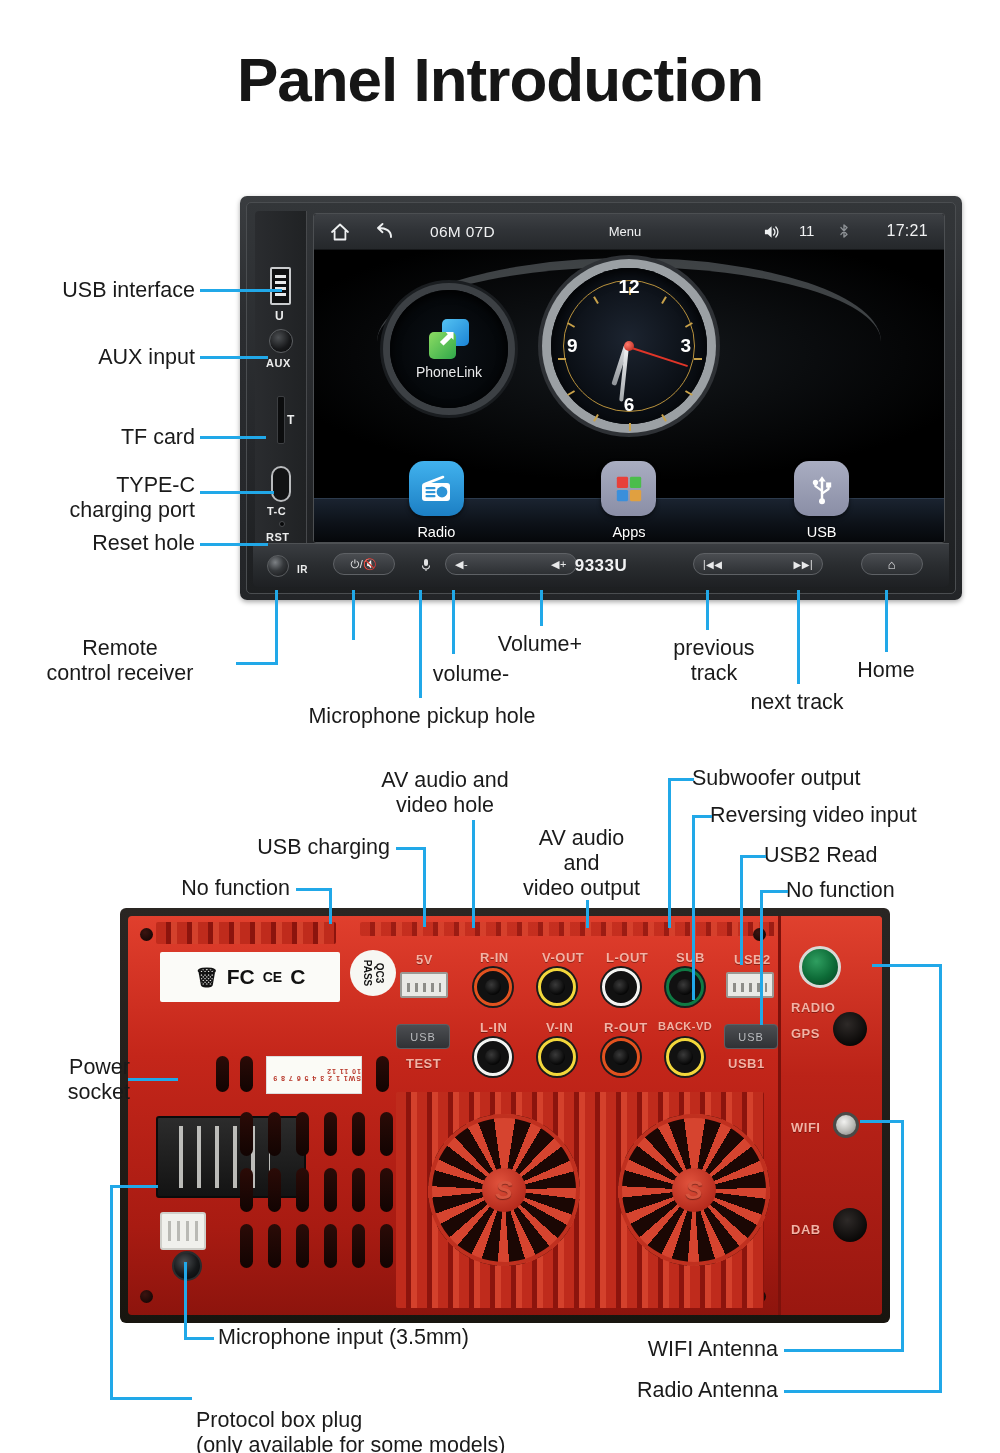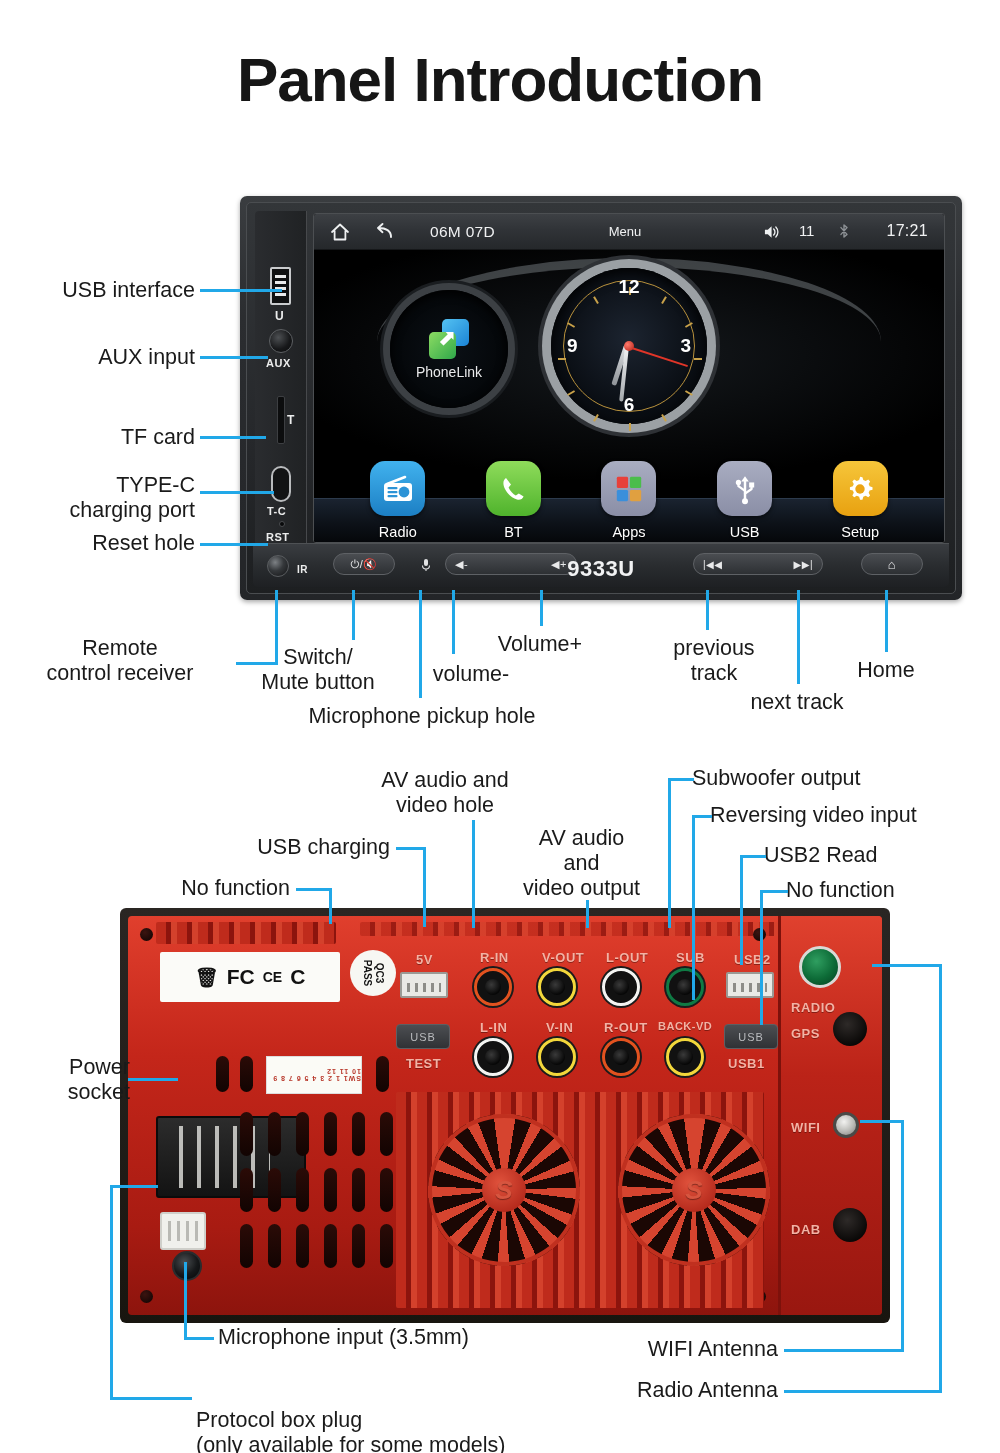--- a/index.html
+++ b/index.html
@@ -219,21 +219,21 @@
   }
   .key {
     position:absolute; top:9px; height:22px;
     background:linear-gradient(180deg,#4a4d51,#2d3033);
     border:1px solid #5e6165; border-radius:11px;
     display:flex; align-items:center; justify-content:center;
     color:#e8e9ea; font-size:11px; letter-spacing:.5px;
   }
   .model {
     position:absolute; top:12px; left:50%; transform:translateX(-50%);
-    color:#f1f2f3; font-size:22px; font-weight:bold; letter-spacing:.5px;
+    color:#f1f2f3; font-size:17px; font-weight:bold; letter-spacing:.5px;
   }
   .mic-hole {
     position:absolute; top:14px; width:10px; height:13px;
     color:#dfe0e1; font-size:12px; text-align:center; line-height:13px;
   }
 
   
   .rear {
     position:absolute; left:120px; top:908px; width:770px; height:415px;
   }
@@ -483,29 +483,20 @@
                     <rect x="3" y="9" width="28" height="18" rx="3" fill="#fff"></rect>
                     <circle cx="23" cy="18" r="5.4" fill="#2c93d6"></circle>
                     <rect x="6.5" y="13" width="10" height="2.2" rx="1" fill="#2c93d6"></rect>
                     <rect x="6.5" y="17" width="10" height="2.2" rx="1" fill="#2c93d6"></rect>
                     <rect x="6.5" y="21" width="10" height="2.2" rx="1" fill="#2c93d6"></rect>
                   </svg>
                 </div>
                 <div class="app-t">Radio</div>
               </div>
 
-              <div class="app">
-                <div class="app-ic" style="background:linear-gradient(180deg,#8fdc5b,#4fb32c)">
-                  <svg viewBox="0 0 32 32" width="32" height="32">
-                    <path d="M9 5 C6 7 5.5 11 8 16 C10.5 21 15 25 20 26.5 C23 27.4 25.6 25.8 26.6 23.4
-                             L21.8 20.4 L18.8 22.6 C16.2 21.2 13 18 11.6 14.6 L14 11.6 L9 5 Z" fill="#fff"></path>
-                  </svg>
-                </div>
-                <div class="app-t">BT</div>
-              </div>
 
               <div class="app">
                 <div class="app-ic" style="background:linear-gradient(180deg,#a9adc1,#8a8ea6)">
                   <svg viewBox="0 0 32 32" width="30" height="30">
                     <rect x="3" y="3" width="12" height="12" rx="1.5" fill="#e8403a"></rect>
                     <rect x="17" y="3" width="12" height="12" rx="1.5" fill="#4bbd4b"></rect>
                     <rect x="3" y="17" width="12" height="12" rx="1.5" fill="#3a8fdb"></rect>
                     <rect x="17" y="17" width="12" height="12" rx="1.5" fill="#e0a040"></rect>
                   </svg>
                 </div>
@@ -520,29 +511,20 @@
                     <circle cx="16" cy="30" r="3.2" fill="#fff"></circle>
                     <path d="M16 19 L9 14 V11" stroke="#fff" stroke-width="2.4" fill="none" stroke-linecap="round" stroke-linejoin="round"></path>
                     <circle cx="9" cy="10" r="2.8" fill="#fff"></circle>
                     <path d="M16 22 L23 17 V13" stroke="#fff" stroke-width="2.4" fill="none" stroke-linecap="round" stroke-linejoin="round"></path>
                     <rect x="20.4" y="10" width="5.4" height="5.4" fill="#fff"></rect>
                   </svg>
                 </div>
                 <div class="app-t">USB</div>
               </div>
 
-              <div class="app">
-                <div class="app-ic" style="background:linear-gradient(180deg,#f6c63a,#e8a110)">
-                  <svg viewBox="0 0 34 34" width="32" height="32">
-                    <path fill="#fff" d="M17 4 l2.6 .4 .9 3.1 2.5 1 2.8-1.5 1.9 1.9 -1.5 2.8 1 2.5 3.1 .9 0 2.6 -3.1 .9 -1 2.5 1.5 2.8 -1.9 1.9 -2.8-1.5 -2.5 1 -.9 3.1 -2.6 0 -.9-3.1 -2.5-1 -2.8 1.5 -1.9-1.9 1.5-2.8 -1-2.5 -3.1-.9 0-2.6 3.1-.9 1-2.5 -1.5-2.8 1.9-1.9 2.8 1.5 2.5-1 .9-3.1z"></path>
-                    <circle cx="17" cy="17" r="5" fill="#eca414"></circle>
-                  </svg>
-                </div>
-                <div class="app-t">Setup</div>
-              </div>
 
             </div>
           </div>
         </div>
       </div>
 
       <div class="keybar">
         <div class="ir-eye" style="left:14px; bottom:10px;"></div>
         <div class="p-lab" style="left:44px; bottom:12px; font-size:10px;">IR</div>
 
@@ -591,22 +573,20 @@
   <div class="ln lnh" style="left:200px; top:491px; width:74px;"></div>
 
   <div class="lbl r" style="left:10px; top:531px; width:185px;">Reset hole</div>
   <div class="ln lnh" style="left:200px; top:543px; width:68px;"></div>
 
   <div class="lbl c" style="left:8px; top:636px; width:224px;">Remote
 control receiver</div>
   <div class="ln lnh" style="left:236px; top:662px; width:42px;"></div>
   <div class="ln lnv" style="left:275px; top:590px; height:74px;"></div>
 
-  <div class="lbl c" style="left:238px; top:645px; width:160px;">Switch/
-Mute button</div>
   <div class="ln lnv" style="left:352px; top:590px; height:50px;"></div>
 
   <div class="lbl c" style="left:272px; top:704px; width:300px;">Microphone pickup hole</div>
   <div class="ln lnv" style="left:419px; top:590px; height:108px;"></div>
 
   <div class="lbl c" style="left:406px; top:662px; width:130px;">volume-</div>
   <div class="ln lnv" style="left:452px; top:590px; height:64px;"></div>
 
   <div class="lbl c" style="left:470px; top:632px; width:140px;">Volume+</div>
   <div class="ln lnv" style="left:540px; top:590px; height:36px;"></div>

